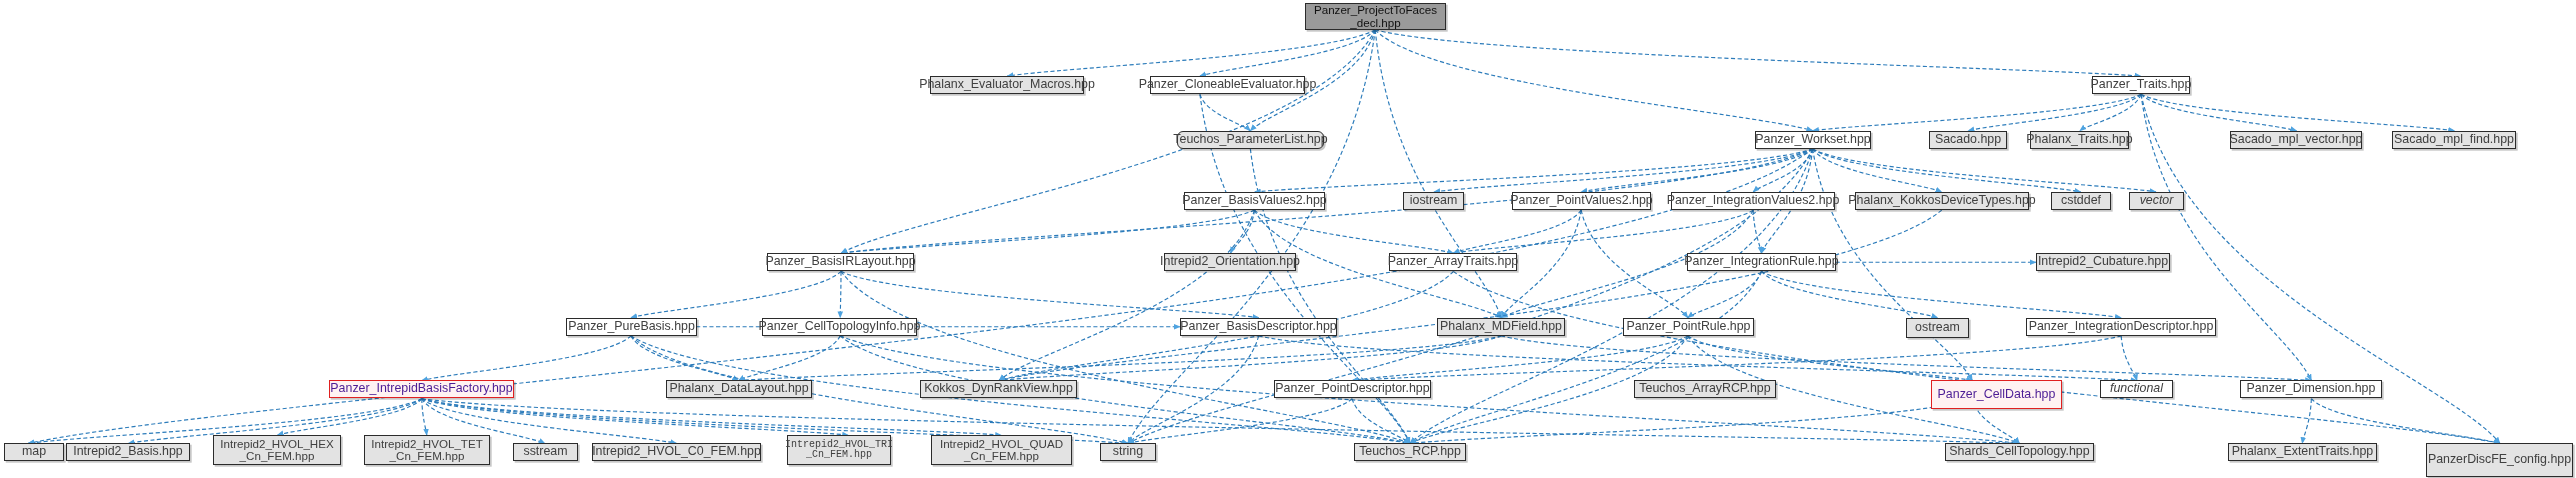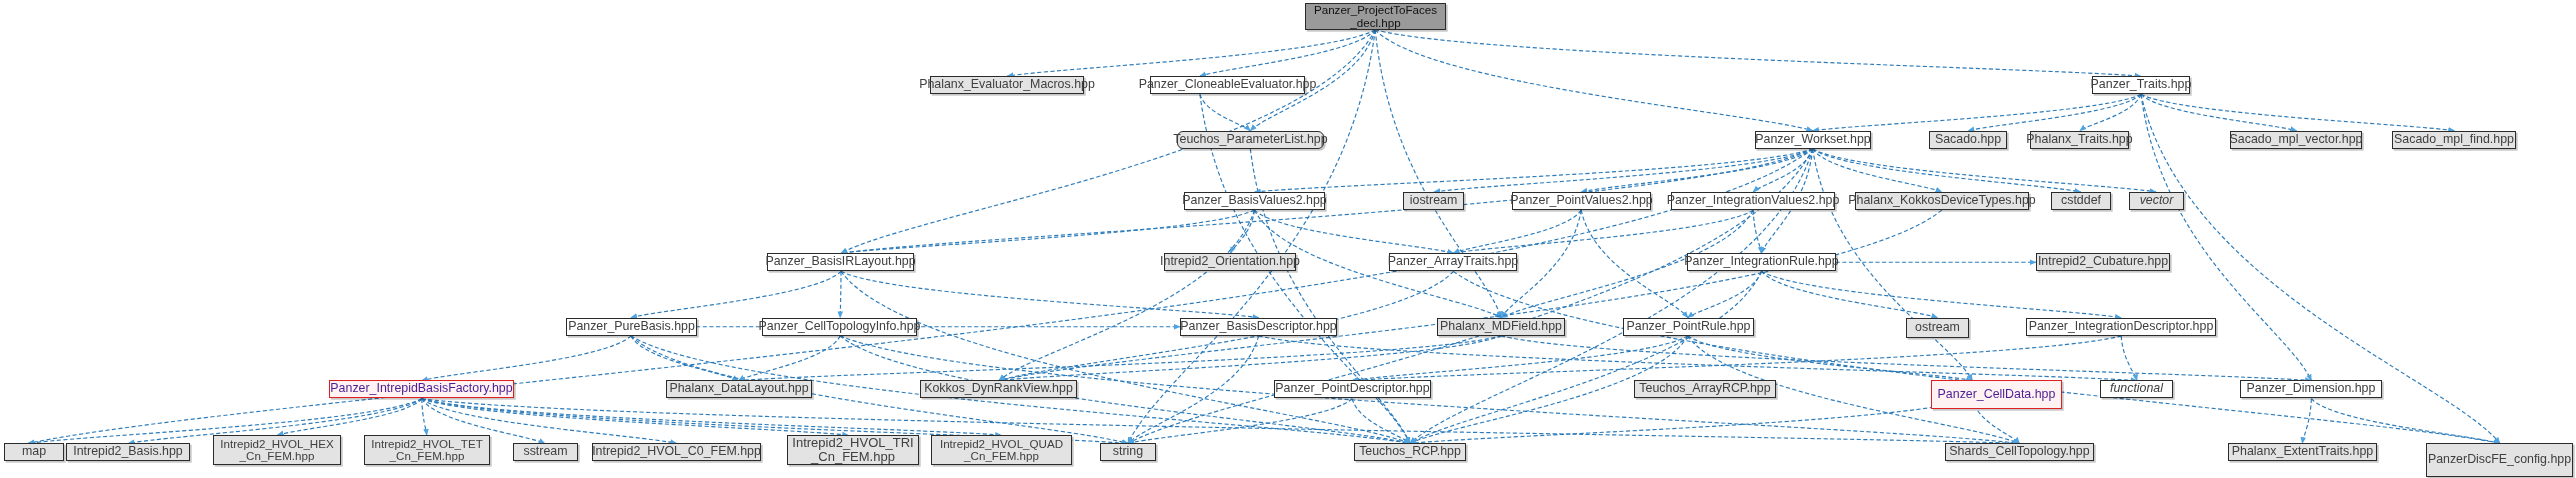--- a/index.html
+++ b/index.html
@@ -200,21 +200,21 @@
     <div class="node white" style="left: 2100px; top: 380px; width: 73px; height: 18px; font-style: italic;">functional</div>
     <div class="node white" style="left: 2240px; top: 380px; width: 142px; height: 18px;">Panzer_Dimension.hpp</div>
     <div class="node " style="left: 4.1px; top: 443px; width: 60px; height: 18px;">map</div>
     <div class="node " style="left: 66px; top: 443px; width: 124px; height: 18px;">Intrepid2_Basis.hpp</div>
     <div class="node " style="left: 213px; top: 435px; width: 128px; height: 30px; font-size: 11.6px;">Intrepid2_HVOL_HEX
 _Cn_FEM.hpp</div>
     <div class="node " style="left: 364px; top: 435px; width: 126px; height: 30px; font-size: 11.6px;">Intrepid2_HVOL_TET
 _Cn_FEM.hpp</div>
     <div class="node " style="left: 513px; top: 443px; width: 65px; height: 18px;">sstream</div>
     <div class="node " style="left: 592px; top: 443px; width: 169px; height: 18px;">Intrepid2_HVOL_C0_FEM.hpp</div>
-    <div class="node " style="left: 787px; top: 435px; width: 132px; height: 30px; font-size: 13px;">Intrepid2_HVOL_TRI
+    <div class="node " style="left: 787px; top: 435px; width: 104px; height: 30px; font-size: 10px; font-family: Liberation Mono, monospace;">Intrepid2_HVOL_TRI
 _Cn_FEM.hpp</div>
     <div class="node " style="left: 931px; top: 435px; width: 141px; height: 30px; font-size: 11.6px;">Intrepid2_HVOL_QUAD
 _Cn_FEM.hpp</div>
     <div class="node " style="left: 1100px; top: 443px; width: 56px; height: 18px;">string</div>
     <div class="node " style="left: 1354px; top: 443px; width: 112px; height: 18px;">Teuchos_RCP.hpp</div>
     <div class="node " style="left: 1945px; top: 443px; width: 149px; height: 18px;">Shards_CellTopology.hpp</div>
     <div class="node " style="left: 2228px; top: 443px; width: 149px; height: 18px;">Phalanx_ExtentTraits.hpp</div>
     <div class="node " style="left: 2426px; top: 443px; width: 147px; height: 34px;">PanzerDiscFE_config.hpp</div>
   </div>
 

